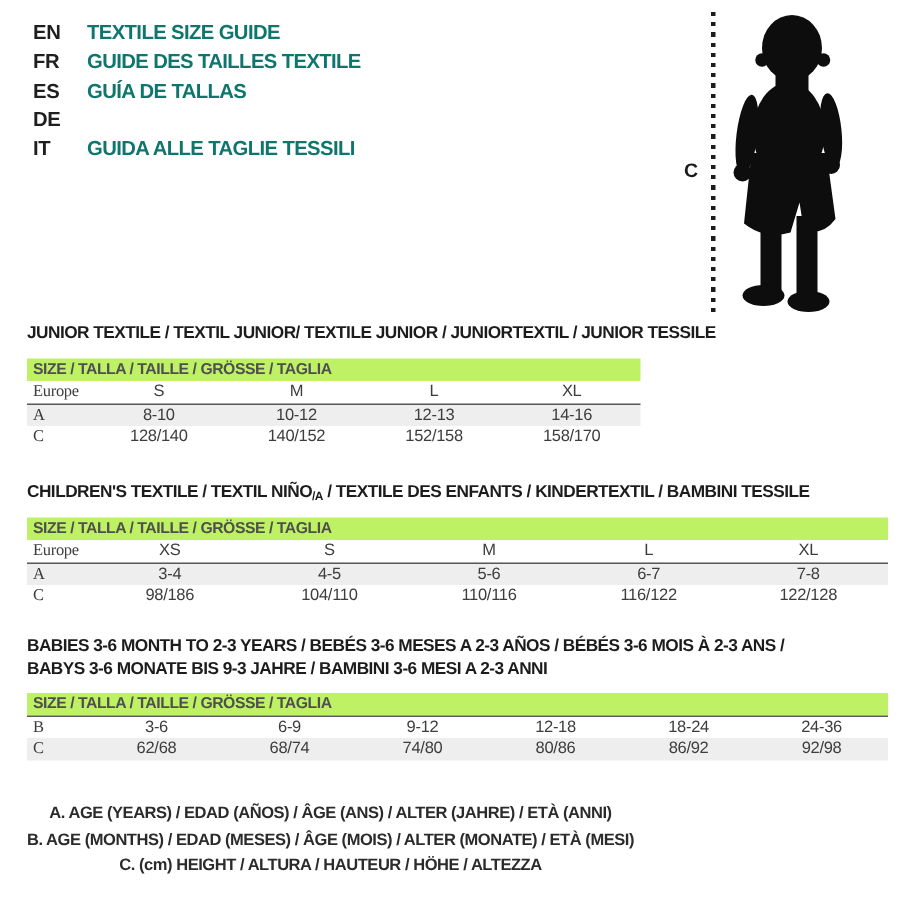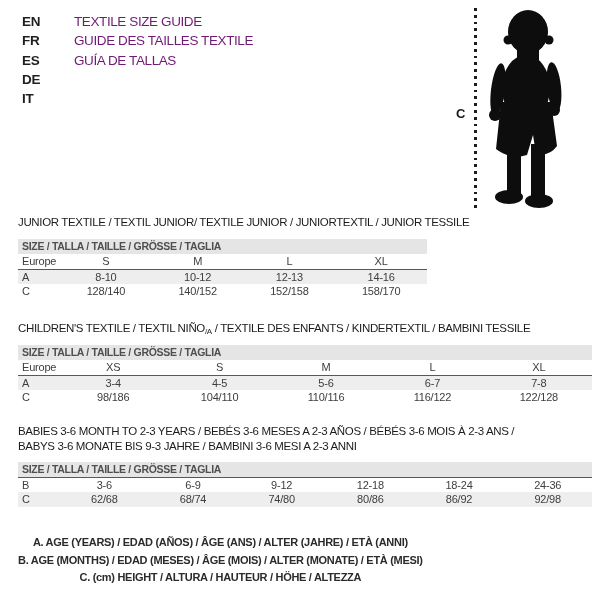--- a/index.html
+++ b/index.html
@@ -5,46 +5,46 @@
   html,body { margin:0; padding:0; background:#ffffff; }
   #page {
     position:relative; width:600px; height:600px; background:#ffffff;
     font-family:"Liberation Sans", sans-serif; color:#3d3d3d;
     overflow:hidden; letter-spacing:-0.2px;
   }
   
   .lang-list { position:absolute; left:22px; top:12px; }
   .lang-row { display:flex; height:19.3px; line-height:19.3px; }
   .lang-code { width:36px; font-weight:bold; font-size:13.5px; color:#1f1f1f; }
-  .lang-label { font-weight:normal; font-size:13.5px; color:#701a75; letter-spacing:-0.4px;margin-left:16px; }
+  .lang-label { font-weight:bold; font-size:13.5px; color:#0f766e; letter-spacing:-0.4px; }
   
   .measure-line {
     position:absolute; left:474px; top:8px; width:2.5px; height:202px;
     background:repeating-linear-gradient(to bottom,#1c1c1c 0 2.8px,transparent 2.8px 6.8px);
   }
   .measure-label {
     position:absolute; left:456px; top:106px; font-weight:bold; font-size:13px; color:#1a1a1a;
   }
   .silhouette { position:absolute; left:483px; top:8px; width:86px; height:202px; }
   
   .tbl-title {
-    position:absolute; left:18px; font-weight:normal; font-size:11.5px;
+    position:absolute; left:18px; font-weight:bold; font-size:11.5px;
     color:#1c1c1c; letter-spacing:-0.35px; line-height:15px; white-space:nowrap;
   }
   .tbl-title .subscr { font-size:8px; vertical-align:-2px; }
   .tbl { position:absolute; left:18px; font-size:11px; }
   .size-bar {
-    height:15px; line-height:15px; background:#e5e5e5; color:#4f4f4f;
+    height:15px; line-height:15px; background:#bef264; color:#4f4f4f;
     font-weight:bold; font-size:10.5px; padding-left:4px; box-sizing:border-box;
     letter-spacing:-0.3px;
   }
   .trow { display:flex; height:15px; line-height:15px; }
   .trow.shaded { background:#eeeeee; }
   .trow.topline { border-top:1px solid #585858; height:14px; line-height:14px; }
-  .trow .lbl { width:42px; padding-left:4px; box-sizing:border-box; }
+  .trow .lbl { width:42px; padding-left:4px; box-sizing:border-box;font-family:Liberation Serif, serif; }
   .trow .c { flex:1; text-align:center; }
   
   .legend { position:absolute; left:18px; top:534px;text-align:center; }
   .legend-line {
     height:17.5px; line-height:17.5px; font-weight:bold; font-size:11px;
     color:#2b2b2b; letter-spacing:-0.3px; white-space:nowrap;
   }
 </style>
 </head>
 <body>
@@ -62,20 +62,21 @@
     </div>
     <div class="lang-row">
       <span class="lang-code">ES</span>
       <span class="lang-label">GUÍA DE TALLAS</span>
     </div>
     <div class="lang-row">
       <span class="lang-code">DE</span>
     </div>
     <div class="lang-row">
       <span class="lang-code">IT</span>
+      <span class="lang-label">GUIDA ALLE TAGLIE TESSILI</span>
     </div>
   </div>
 
   <div class="measure-line"></div>
   <div class="measure-label">C</div>
   <svg class="silhouette" viewBox="0 0 84 202" xmlns="http://www.w3.org/2000/svg">
     <g fill="#0d0d0d">
       <ellipse cx="44" cy="24" rx="20" ry="22"></ellipse>
       <circle cx="24" cy="32" r="4.5"></circle>
       <circle cx="65" cy="32" r="4.5"></circle>

